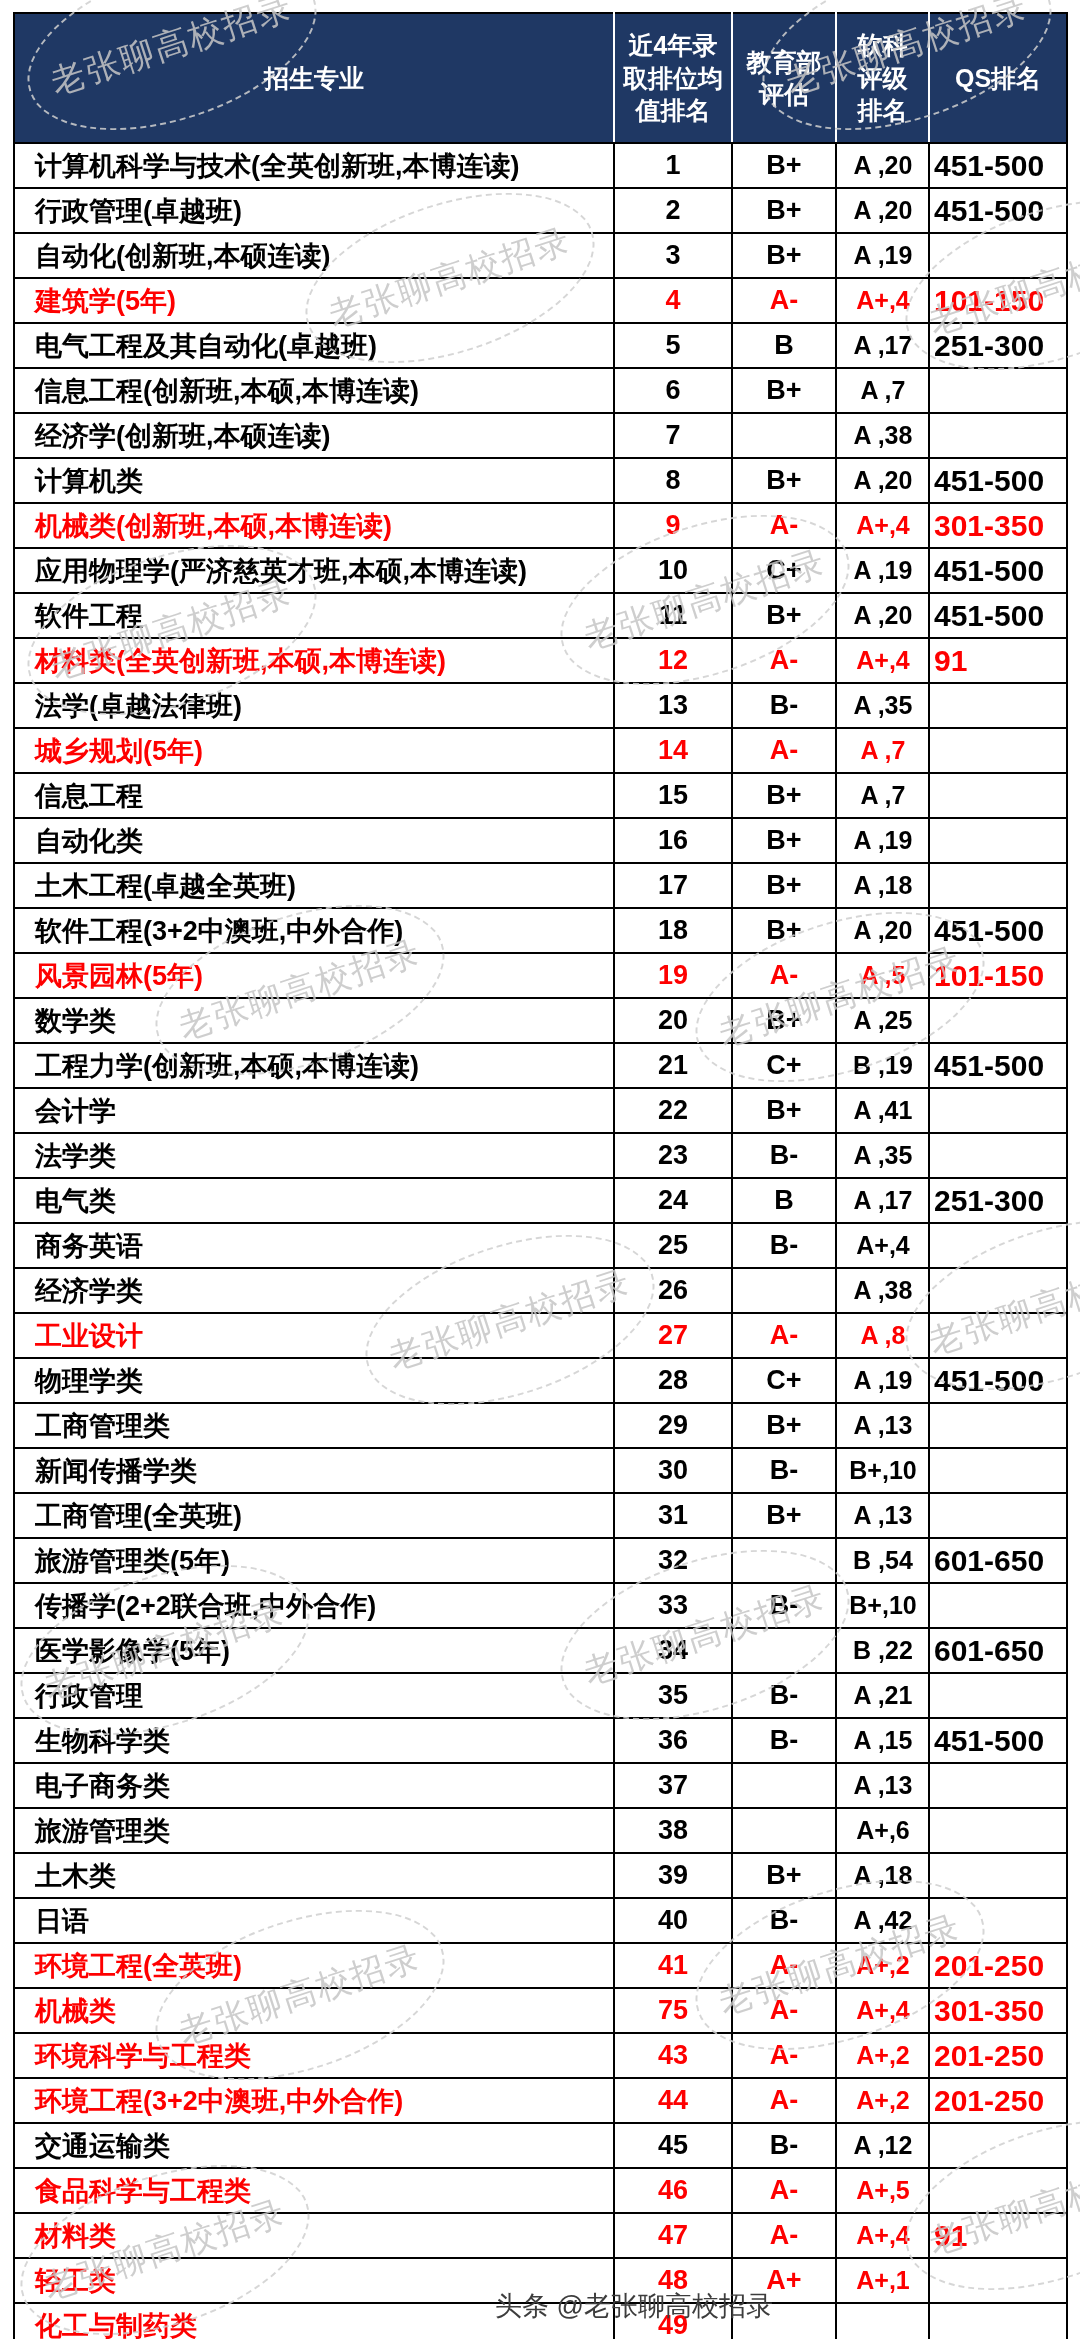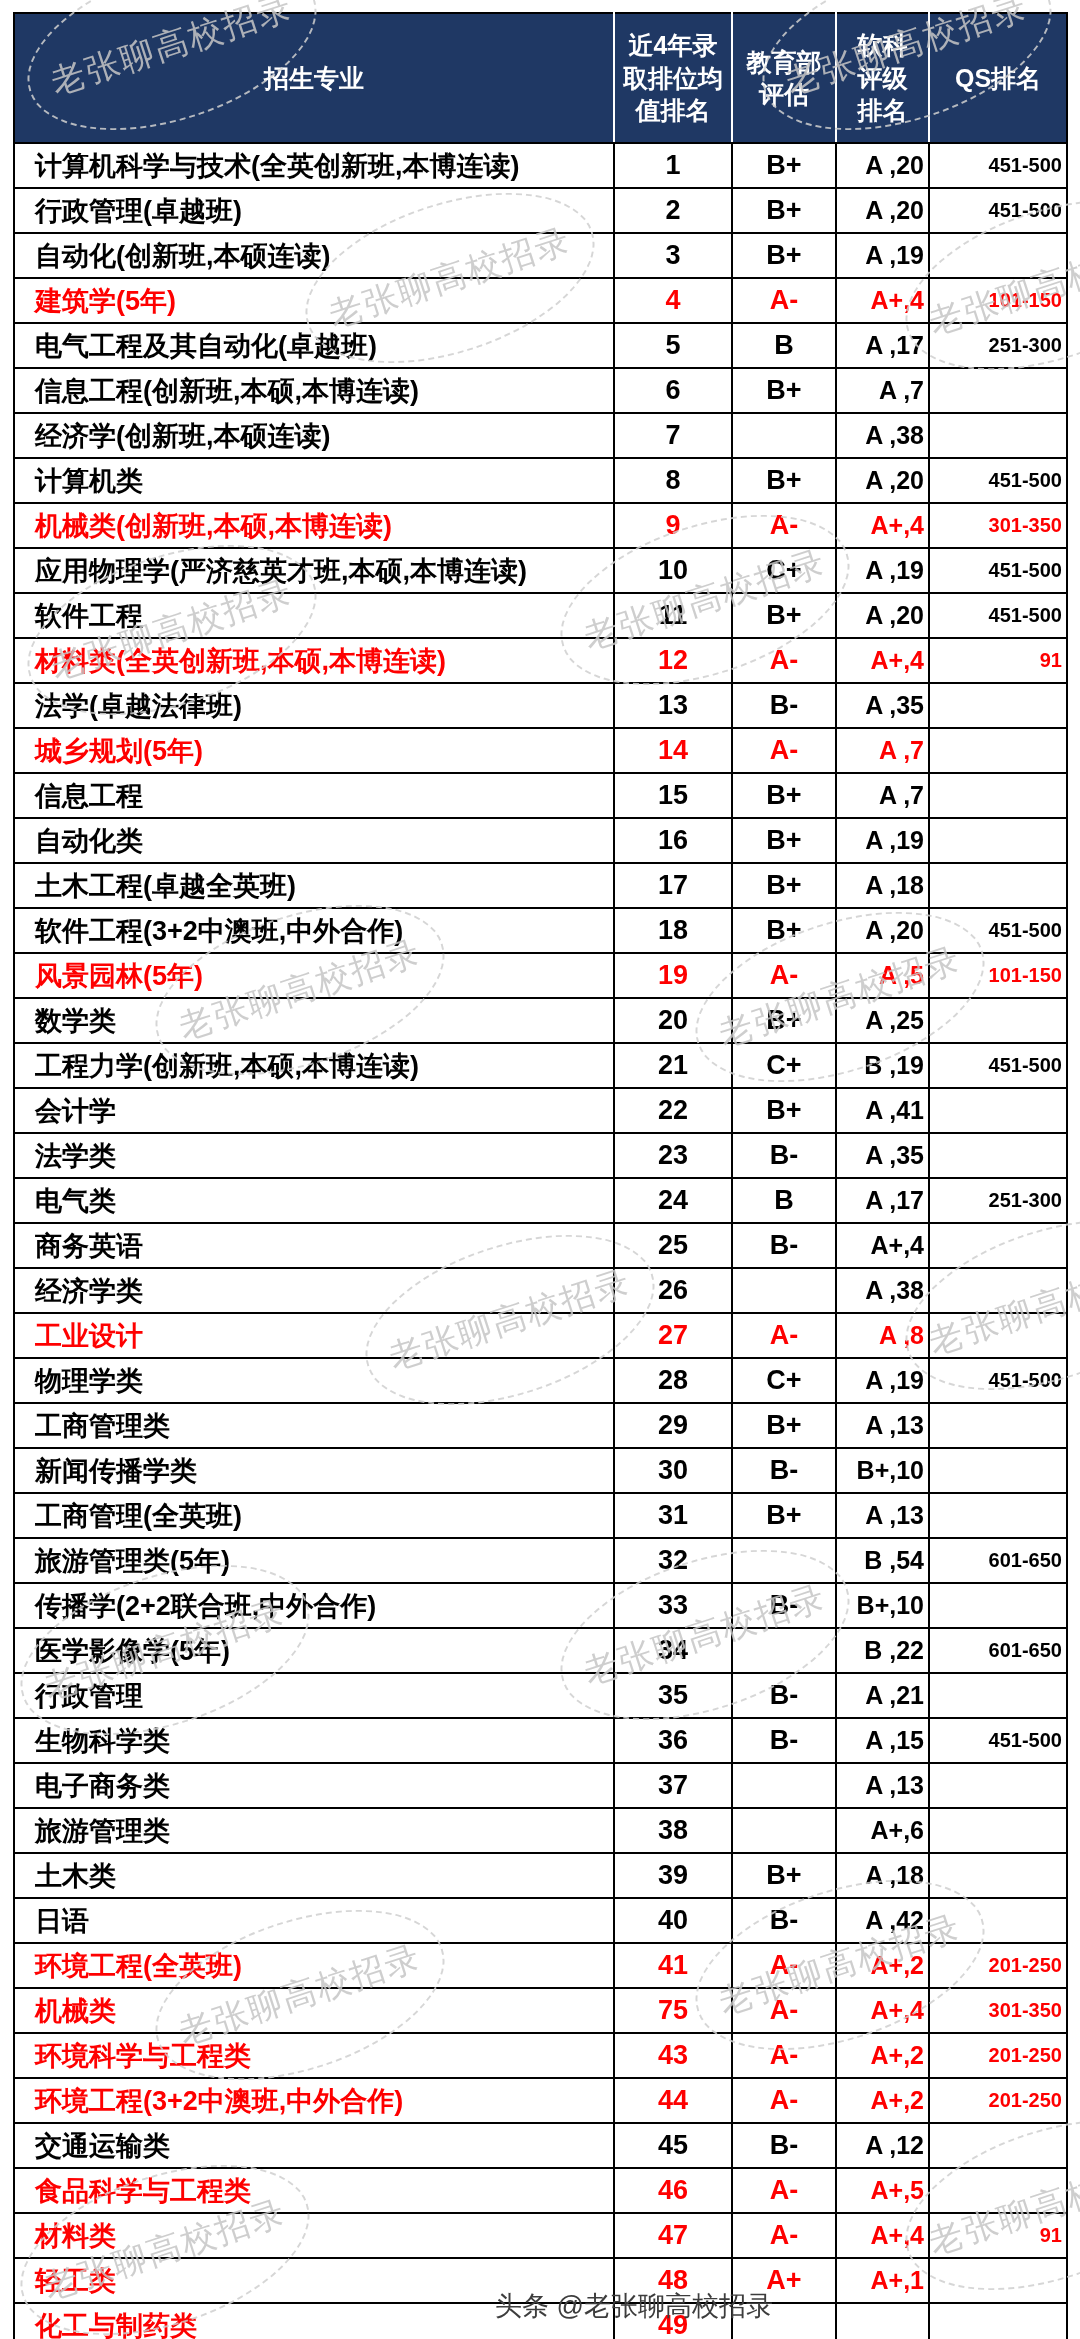--- a/index.html
+++ b/index.html
@@ -33,22 +33,22 @@
     border: 2px solid #000000;
     font-size: 27px; font-weight: bold; color: #000000;
     height: 45px; padding: 0 4px;
     background: transparent;
     overflow: hidden; white-space: nowrap;
     vertical-align: middle;
   }
   td.col0 { text-align: left; padding-left: 20px; }
   td.col1 { text-align: center; }
   td.col2 { text-align: center; }
-  td.col3 { text-align: right; padding-left: 5px; font-size: 25px; }
-  td.col4 { text-align: right; font-size: 20px; }
+  td.col3 { text-align: center; padding-left: 5px; font-size: 25px; }
+  td.col4 { text-align: left; font-size: 30px; }
   tr.red td { color: #fe0000; }
 
   #watermark-layer {
     position: absolute; inset: 0; z-index: 2;
     pointer-events: none;
   }
   .wm {
     position: absolute; width: 300px; height: 150px;
     border: 2px dashed #d0d0d0; border-radius: 50%;
     transform: rotate(-18deg);

